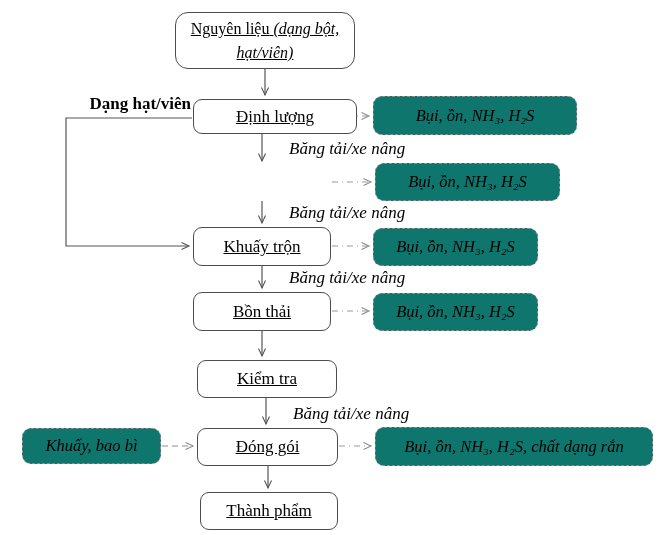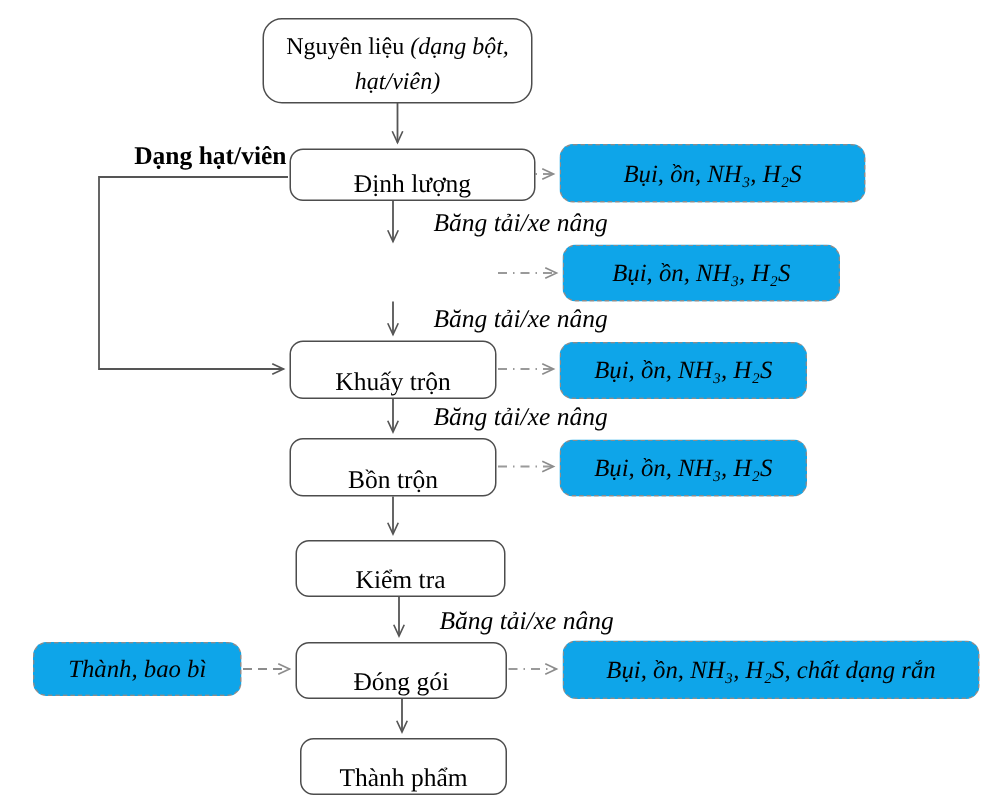--- a/index.html
+++ b/index.html
@@ -22,38 +22,39 @@
     width: 662px;
     height: 535px;
   }
   .pbox {
     position: absolute;
     box-sizing: border-box;
     border: 1.6px solid #4d4d4d;
     border-radius: 9px;
     background: #ffffff;
     display: flex;
-    align-items: flex-end;
+    align-items: center;
     justify-content: center;
     text-align: center;
     font-size: 17px;
     line-height: 1.25;
+    text-decoration: underline;
   }
   .pbox.top {
     border-radius: 13px;
     font-size: 16px;
     padding: 2px 13px;
     line-height: 1.45;
   }
   .dbox {
     position: absolute;
     box-sizing: border-box;
     border: 1.6px dashed #8c8c8c;
     border-radius: 9px;
-    background: #0ea5e9;
+    background: #0f766e;
     display: flex;
     align-items: center;
     justify-content: center;
     text-align: center;
     font-style: italic;
     font-size: 16.5px;
   }
   .lbl {
     position: absolute;
     font-size: 17px;
@@ -100,21 +101,21 @@
   <div class="pbox top" style="left:175px; top:12px; width:180px; height:57px;">
     <span><span>Nguyên liệu</span> <span class="note">(dạng bột, hạt/viên)</span></span>
   </div>
   <div class="pbox" style="left:193px; top:99px;  width:164px; height:35px;">
       <span>Định lượng</span>
     </div>
   <div class="pbox" style="left:193px; top:227px; width:138px; height:39px;">
       <span>Khuấy trộn</span>
     </div>
   <div class="pbox" style="left:193px; top:292px; width:138px; height:39px;">
-      <span>Bồn trộn</span>
+      <span>Bồn thải</span>
     </div>
   <div class="pbox" style="left:197px; top:428px; width:141px; height:38px;">
       <span>Đóng gói</span>
     </div>
   <div class="pbox" style="left:197px; top:360px; width:140px; height:38px;">
       <span>Kiểm tra</span>
     </div>
   <div class="pbox" style="left:200px; top:492px; width:138px; height:38px;">
       <span>Thành phẩm</span>
     </div>
@@ -129,21 +130,21 @@
       <span>Bụi, ồn, NH₃, H₂S</span>
     </div>
   <div class="dbox" style="left:373px; top:293px; width:165px; height:38px;">
       <span>Bụi, ồn, NH₃, H₂S</span>
     </div>
   <div class="dbox" style="left:375px; top:427px; width:278px; height:39px;">
       <span>Bụi, ồn, NH₃, H₂S, chất dạng rắn</span>
     </div>
 
   <div class="dbox" style="left:22px; top:428px; width:139px; height:36px;">
-      <span>Thành, bao bì</span>
+      <span>Khuấy, bao bì</span>
     </div>
 
   <div class="lbl bold" style="left:70px; top:94px; width:121px; text-align:right;">Dạng hạt/viên</div>
 
   <div class="lbl italic" style="left:271px; top:139px;">Băng tải/xe nâng</div>
   <div class="lbl italic" style="left:271px; top:203px;">Băng tải/xe nâng</div>
   <div class="lbl italic" style="left:271px; top:268px;">Băng tải/xe nâng</div>
   <div class="lbl italic" style="left:275px; top:404px;">Băng tải/xe nâng</div>
 
 </div>

